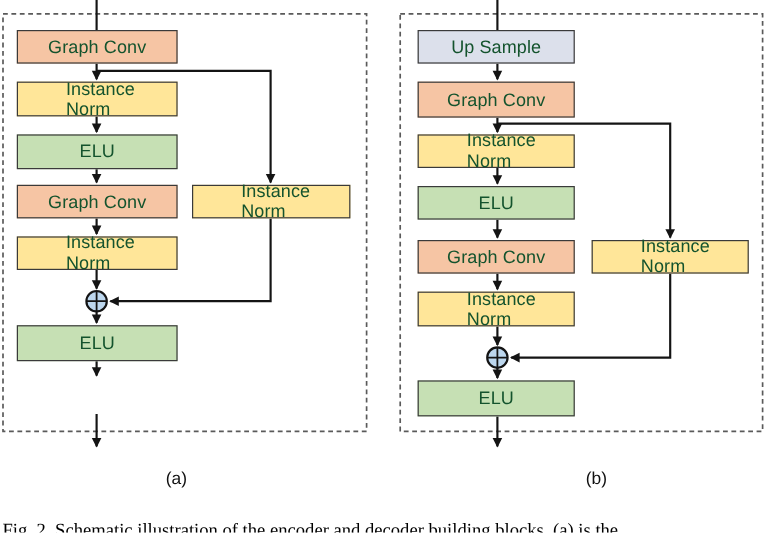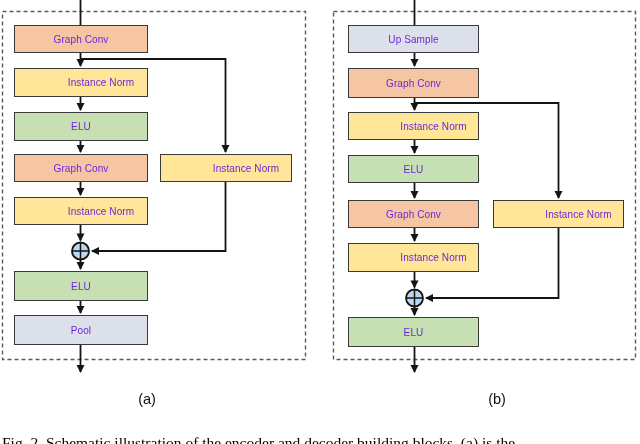--- a/index.html
+++ b/index.html
@@ -9,21 +9,21 @@
   }
   #wires { position:absolute; left:0; top:0; width:640px; height:444px; }
   .edge  { stroke:var(--line); stroke-width:1.8; fill:none; }
   .plus  { stroke:var(--line); stroke-width:1.5; fill:none; }
   .dashed-rect { fill:none; stroke:var(--dashed-border); stroke-width:1.4; stroke-dasharray:4 3; }
   .sum-circle { fill:var(--sum-fill); stroke:var(--line); stroke-width:1.8; }
   .node {
     position:absolute; box-sizing:border-box;
     border:1.6px solid var(--border);
     display:flex; align-items:center; justify-content:center;
-    font-size:10px; color:#6d28d9; letter-spacing:0.1px;
+    font-size:15px; color:#14532d; letter-spacing:0.1px;
   }
   .gc   { background:var(--graph-conv); }
   .inorm{ background:var(--instance-norm);padding-left:40px; }
   .elu  { background:var(--elu); }
   .pool { background:var(--pool); }
   .panel-label {
     position:absolute; width:80px; text-align:center;
     font-size:14.5px; color:#111;
   }
   .caption {
@@ -80,21 +80,20 @@
     </g>
   </svg>
 
   <div class="node gc" style="left:14px;top:25px;width:134px;height:28px">Graph Conv</div>
   <div class="node inorm" style="left:14px;top:68px;width:134px;height:29px">Instance Norm</div>
   <div class="node elu" style="left:14px;top:112px;width:134px;height:29px">ELU</div>
   <div class="node gc" style="left:14px;top:154px;width:134px;height:28px">Graph Conv</div>
   <div class="node inorm" style="left:160px;top:154px;width:132px;height:28px">Instance Norm</div>
   <div class="node inorm" style="left:14px;top:197px;width:134px;height:28px">Instance Norm</div>
   <div class="node elu" style="left:14px;top:271px;width:134px;height:30px">ELU</div>
-  <div class="node pool" style="left:14px;top:315px;width:134px;height:30px">Pool</div>
 
   <div class="node pool" style="left:348px;top:25px;width:131px;height:28px">Up Sample</div>
   <div class="node gc" style="left:348px;top:68px;width:131px;height:30px">Graph Conv</div>
   <div class="node inorm" style="left:348px;top:112px;width:131px;height:28px">Instance Norm</div>
   <div class="node elu" style="left:348px;top:155px;width:131px;height:28px">ELU</div>
   <div class="node gc" style="left:348px;top:200px;width:131px;height:28px">Graph Conv</div>
   <div class="node inorm" style="left:493px;top:200px;width:131px;height:28px">Instance Norm</div>
   <div class="node inorm" style="left:348px;top:243px;width:131px;height:29px">Instance Norm</div>
   <div class="node elu" style="left:348px;top:317px;width:131px;height:30px">ELU</div>
 

